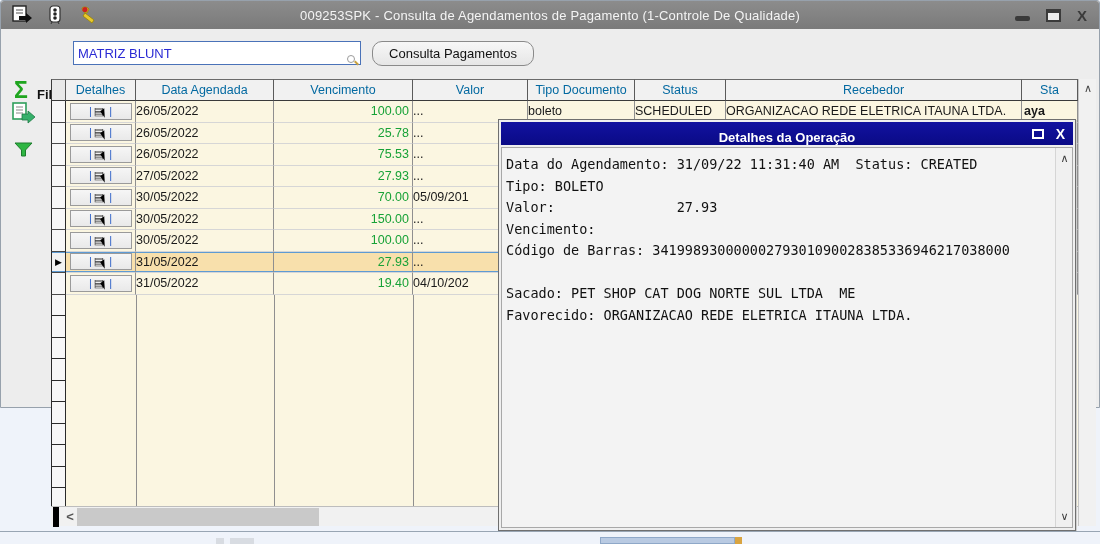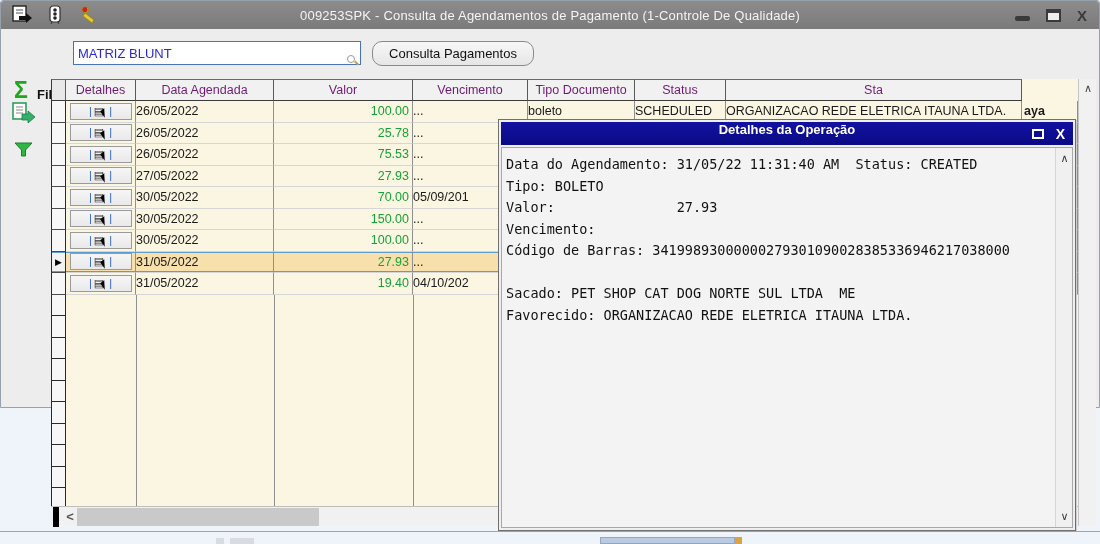--- a/index.html
+++ b/index.html
@@ -38,21 +38,21 @@
   .sigma-icon { position:absolute; left:13px; top:76px; font-size:23px; font-weight:bold; color:#1FA51F; }
   .export-icon { position:absolute; left:11px; top:101px; }
   .funnel-icon { position:absolute; left:13px; top:141px; }
 
   
   .grid { position:absolute; left:50px; top:78px; width:1027px; height:447px; background:#FBF6E1;
           border-bottom:1px solid #8a8a8a; }
   .grow, .ghead { display:grid; grid-template-columns:15px 70px 138px 139px 115px 107px 91px 296px 56px; }
   .ghead { position:absolute; left:0; top:0; width:1027px; height:22px; }
   .ghead .h { background:#F1F1F1; border-right:1px solid #5a5a5a; border-bottom:1px solid #3a3a3a;
-              border-top:1px solid #6a6a6a; font-size:12.5px; color:#701a75; text-align:center; line-height:21px;
+              border-top:1px solid #6a6a6a; font-size:12.5px; color:#0369a1; text-align:center; line-height:21px;
               overflow:hidden; white-space:nowrap; }
   .ghead .h:first-child { border-left:1px solid #3a3a3a; background:#E8E8E8; }
   .grow { position:absolute; left:0; width:1027px; height:21.5px; }
   .c { font-size:12.5px; color:#1a1a1a; line-height:21px; overflow:hidden; white-space:nowrap;
        border-right:1px solid #8F8F8F; border-bottom:1px solid #D6D6D6; }
   .c.sel { background:#F7F7F7; border-right:1px solid #2a2a2a; border-bottom:1px solid #4a4a4a;
            border-left:1px solid #2a2a2a; text-align:center; font-size:9px; line-height:20px; color:#000; }
   .c.det { display:flex; align-items:center; justify-content:center; border-right:1px solid #8F8F8F; }
   .c.date, .c.venc, .c.tipo, .c.stat, .c.rec { text-align:left; }
   .c.val { text-align:right; padding-right:3px; color:#17A237; }
@@ -84,21 +84,21 @@
   
   .vscroll { position:absolute; left:1077px; top:78px; width:18px; height:447px; background:#F1F1F1;
              border-left:1px solid #C6C6C6; }
   .vs-up { position:absolute; left:0; top:2px; width:18px; height:16px; color:#444; font-size:11px;
            text-align:center; line-height:14px; }
 
   
   .popup { position:absolute; left:497px; top:118px; width:578px; height:412px;
            background:#EFEFEF; border:1px solid #6f6f6f; box-shadow:1px 1px 0 #cfcfcf; padding:2px; }
   .popup-titlebar { position:relative; height:23px; background:linear-gradient(#1212A0,#0A0A86);
-                    display:flex; align-items:flex-start; }
+                    display:flex; align-items:flex-end; }
   .popup-title { width:100%; text-align:center; color:#FFFFFF; font-size:13px; font-weight:bold; }
   .popup-controls { position:absolute; right:8px; top:0; height:23px; display:flex; align-items:center; gap:12px; }
   .pbtn-max { width:12px; height:10px; border:2px solid #FFFFFF; background:transparent; }
   .pbtn-close { color:#FFFFFF; font-weight:bold; font-size:14px; line-height:14px; }
   .popup-content { position:relative; height:381px; margin-top:2px; background:#F3F3F3;
                    border:1px solid #A8A8A8; overflow:hidden; }
   .popup-text { position:absolute; left:4px; top:6px; right:20px; }
   .pline { white-space:pre; font-family:"DejaVu Sans Mono", monospace; font-size:13.5px;
            line-height:21.5px; min-height:21.5px; color:#111; }
   .popup-vscroll { position:absolute; right:0; top:0; width:17px; height:100%; background:#F0F0F0;
@@ -178,24 +178,25 @@
         <path d="M1 1 h17 l-6.5 7 v6 h-4 v-6 z" fill="#2FB643" stroke="#1D7D2C" stroke-width="1"></path>
       </svg>
     </div>
 
     <div class="grid">
 
       <div class="ghead">
         <div class="h"></div>
         <div class="h">Detalhes</div>
         <div class="h">Data Agendada</div>
+        <div class="h">Vencimento</div>
         <div class="h">Valor</div>
-        <div class="h">Vencimento</div>
         <div class="h">Tipo Documento</div>
         <div class="h">Status</div>
+        <div class="h">Recebedor</div>
         <div class="h">Sta</div>
       </div>
 
       <div class="grow" style="top:22px">
         <div class="c sel"></div>
         <div class="c det">
             <button class="detbtn">
               <span class="pipe">|</span>
               <span class="sheet">▤</span>
               <span class="ptr"></span>
@@ -399,21 +400,21 @@
     <div class="popup">
       <div class="popup-titlebar">
         <div class="popup-title">Detalhes da Operação</div>
         <div class="popup-controls">
           <span class="pbtn-max"></span>
           <span class="pbtn-close">X</span>
         </div>
       </div>
       <div class="popup-content">
         <div class="popup-text">
-          <div class="pline">Data do Agendamento: 31/05/22 11:31:40 AM  Status: CREATED</div>
+          <div class="pline">Data do Agendamento: 31/09/22 11:31:40 AM  Status: CREATED</div>
           <div class="pline">Tipo: BOLETO</div>
           <div class="pline">Valor:               27.93</div>
           <div class="pline">Vencimento:</div>
           <div class="pline">Código de Barras: 34199893000000279301090028385336946217038000</div>
           <div class="pline"> </div>
           <div class="pline">Sacado: PET SHOP CAT DOG NORTE SUL LTDA  ME</div>
           <div class="pline">Favorecido: ORGANIZACAO REDE ELETRICA ITAUNA LTDA.</div>
         </div>
         <div class="popup-vscroll">
           <div class="pv-up">∧</div>

